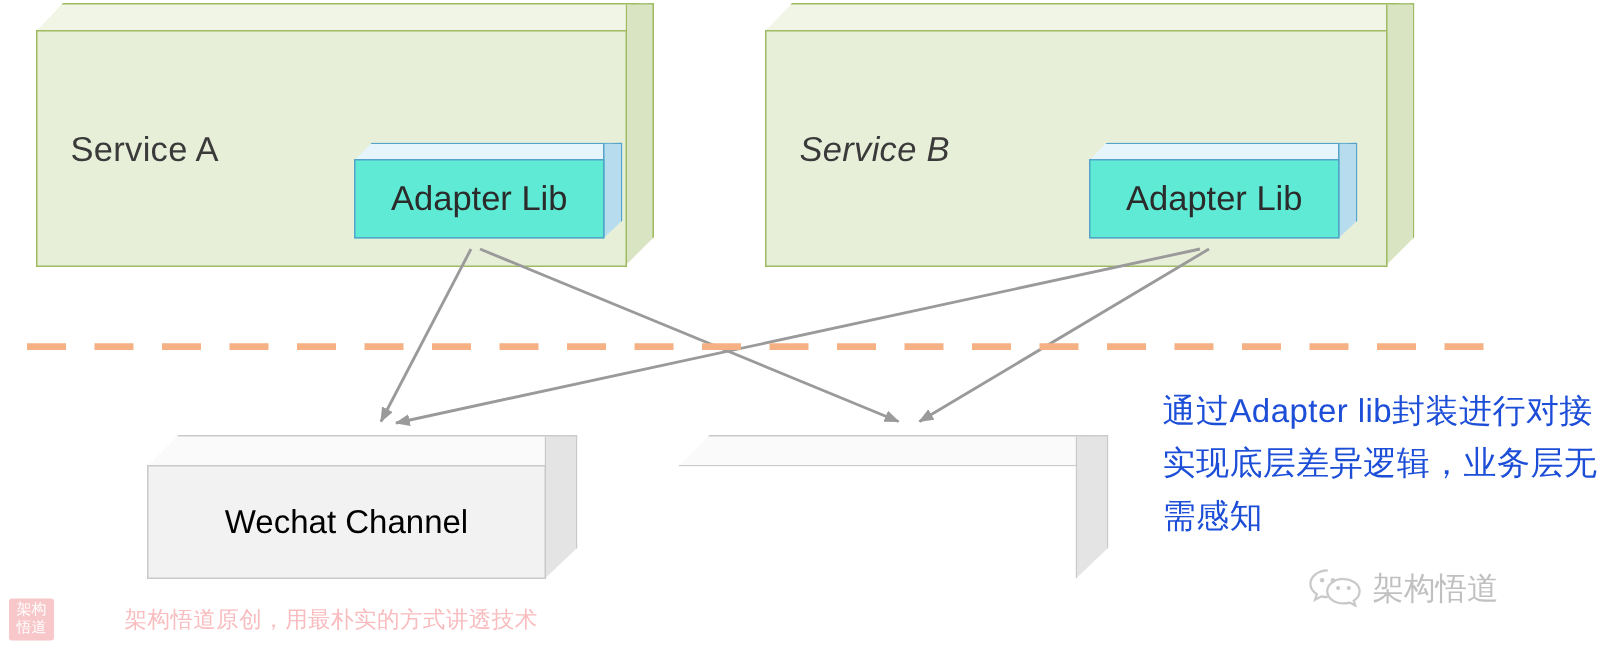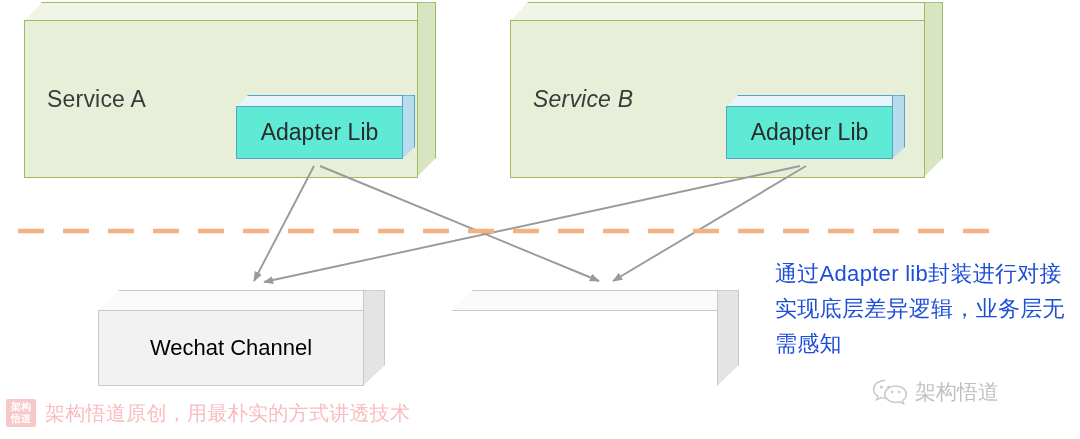--- a/index.html
+++ b/index.html
@@ -107,33 +107,33 @@
     align-items:center;
     gap:9px;
   }
   #wm-left .badge{
     width:30px;height:28px;
     background:#f8c7c9;
     border-radius:2px;
     display:flex;flex-direction:column;
     align-items:center;justify-content:center;
     line-height:12px;
-    font-weight:bold;
   }
   #wm-left .badge span{
     font-size:10px;
     color:#ffffff;
     letter-spacing:0;
     white-space:nowrap;
   }
   #wm-left .wm-slogan{
-    font-size:20px;
+    font-size:15px;
     color:#f9bcbf;
     white-space:nowrap;
     letter-spacing:.3px;
+    margin-left:38px;
   }
 </style>
 </head>
 <body>
 
 <div id="canvas">
 
   <div class="box3d svc" style="left:24px;top:2px;width:430px;height:176px;">
     <div class="face-top" style="left:0px;top:0px;width:412px;height:19px;
                 clip-path:polygon(18px 0, 412px 0, 394px 19px, 0px 19px);"></div>

